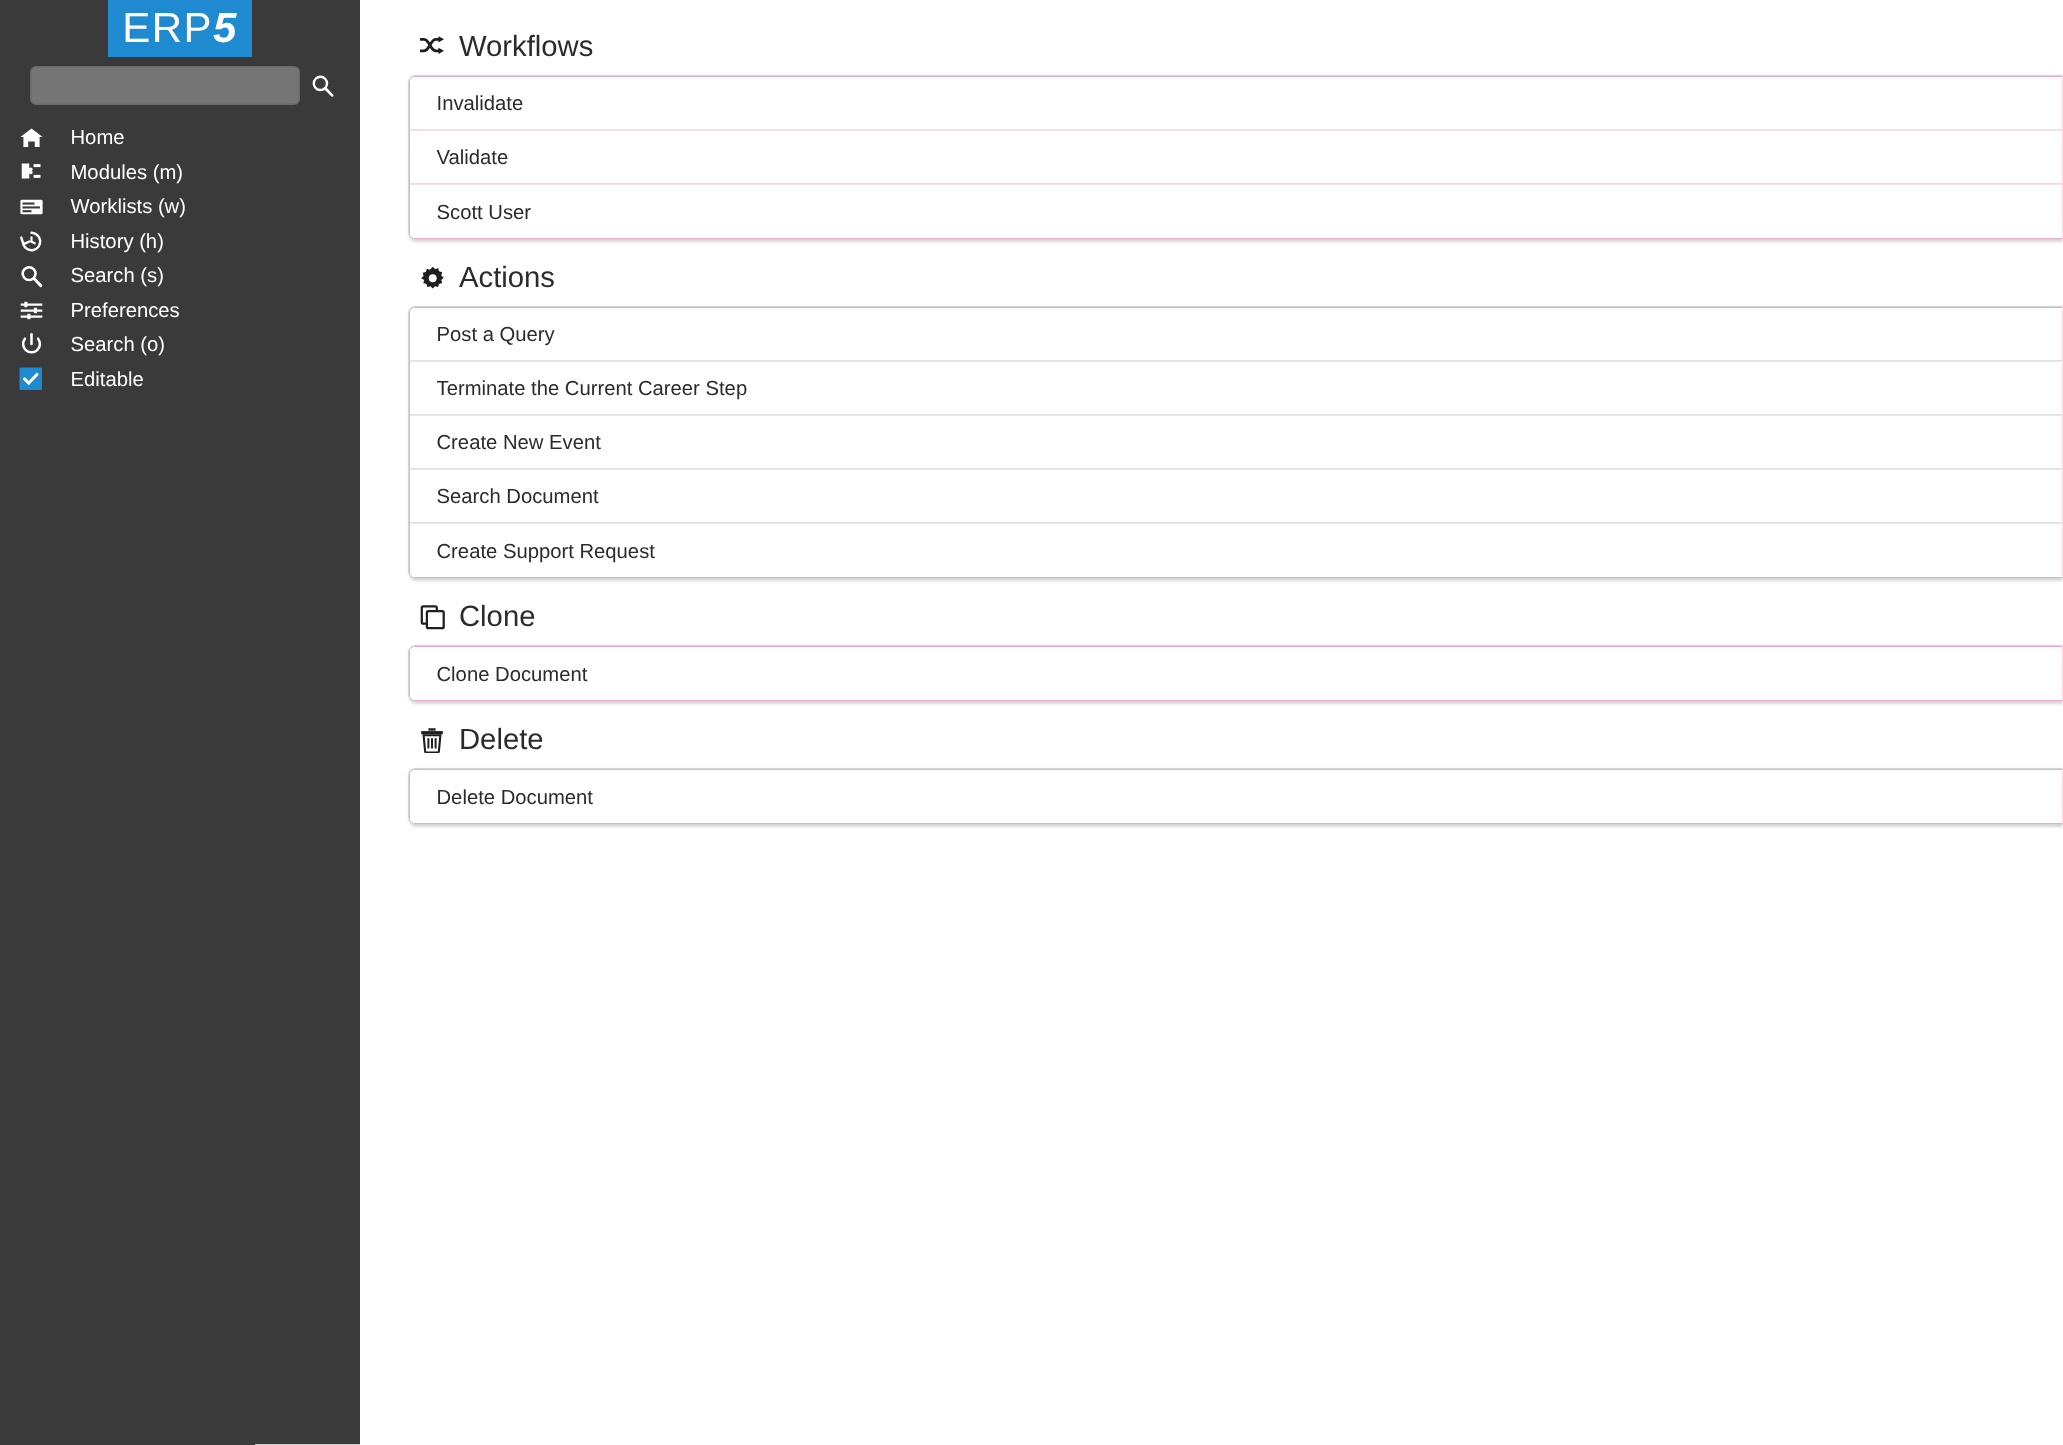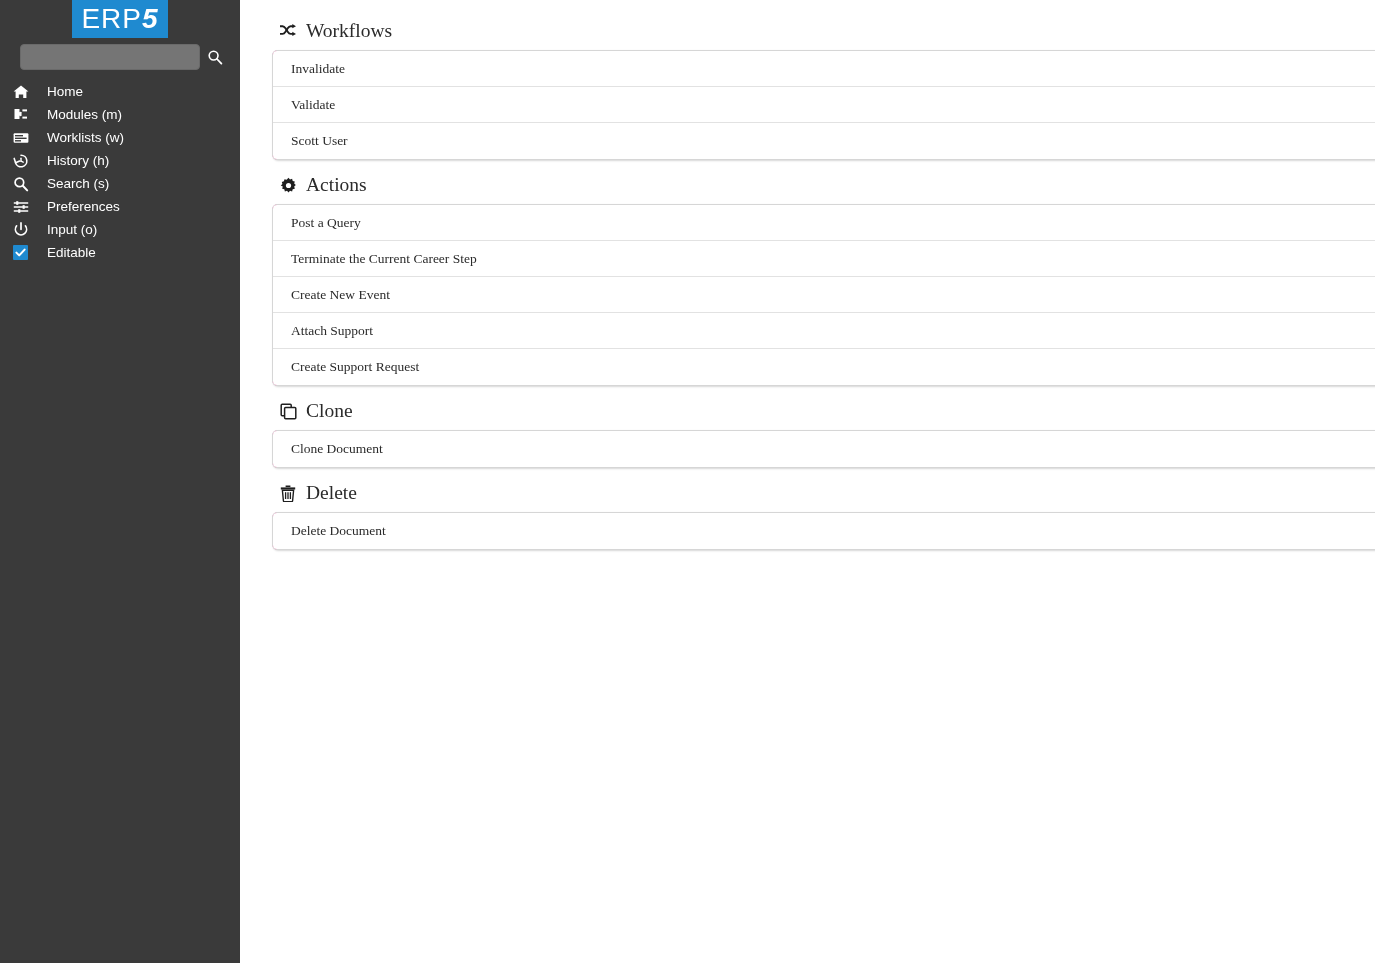--- a/index.html
+++ b/index.html
@@ -148,21 +148,20 @@
   }
   .topbar-title {
     color: #ffffff;
     font-size: 13.5px;
     font-weight: bold;
     letter-spacing: 0.1px;
   }
 
   .content {
     padding: 20px 15px 13px 32px;
-    font-family: Liberation Serif, serif;
   }
 
   .section { margin-bottom: 14px; }
   .section-head {
     display: flex;
     align-items: center;
     margin: 0 0 8px 0;
     padding-left: 6px;
   }
   .section-icon {
@@ -310,21 +309,21 @@
         <span class="nav-label">Preferences</span>
       </div>
 
       <div class="nav-item">
         <span class="nav-icon">
           <svg width="16" height="16" viewBox="0 0 16 16">
             <path d="M3.6 3.8a5.6 5.6 0 1 0 8.8 0" fill="none" stroke="#ffffff" stroke-width="1.7" stroke-linecap="round"></path>
             <line x1="8" y1="0.9" x2="8" y2="7.3" stroke="#ffffff" stroke-width="1.7" stroke-linecap="round"></line>
           </svg>
         </span>
-        <span class="nav-label">Input (o)</span>
+        <span class="nav-label">Search (o)</span>
       </div>
 
       <div class="nav-item">
         <span class="nav-icon">
           <span class="checkbox-blue">
             <svg width="11" height="11" viewBox="0 0 11 11">
               <path d="M1.4 5.6 4.2 8.4 9.6 2.6" fill="none" stroke="#ffffff" stroke-width="2" stroke-linecap="round" stroke-linejoin="round"></path>
             </svg>
           </span>
         </span>
@@ -384,21 +383,21 @@
           </div>
           <div class="list-row">
             <span class="list-row-label">Terminate the Current Career Step</span>
             <span class="caret"></span>
           </div>
           <div class="list-row">
             <span class="list-row-label">Create New Event</span>
             <span class="caret"></span>
           </div>
           <div class="list-row">
-            <span class="list-row-label">Attach Support</span>
+            <span class="list-row-label">Search Document</span>
             <span class="caret"></span>
           </div>
           <div class="list-row">
             <span class="list-row-label">Create Support Request</span>
             <span class="caret"></span>
           </div>
         </div>
       </div>
 
       <div class="section">

